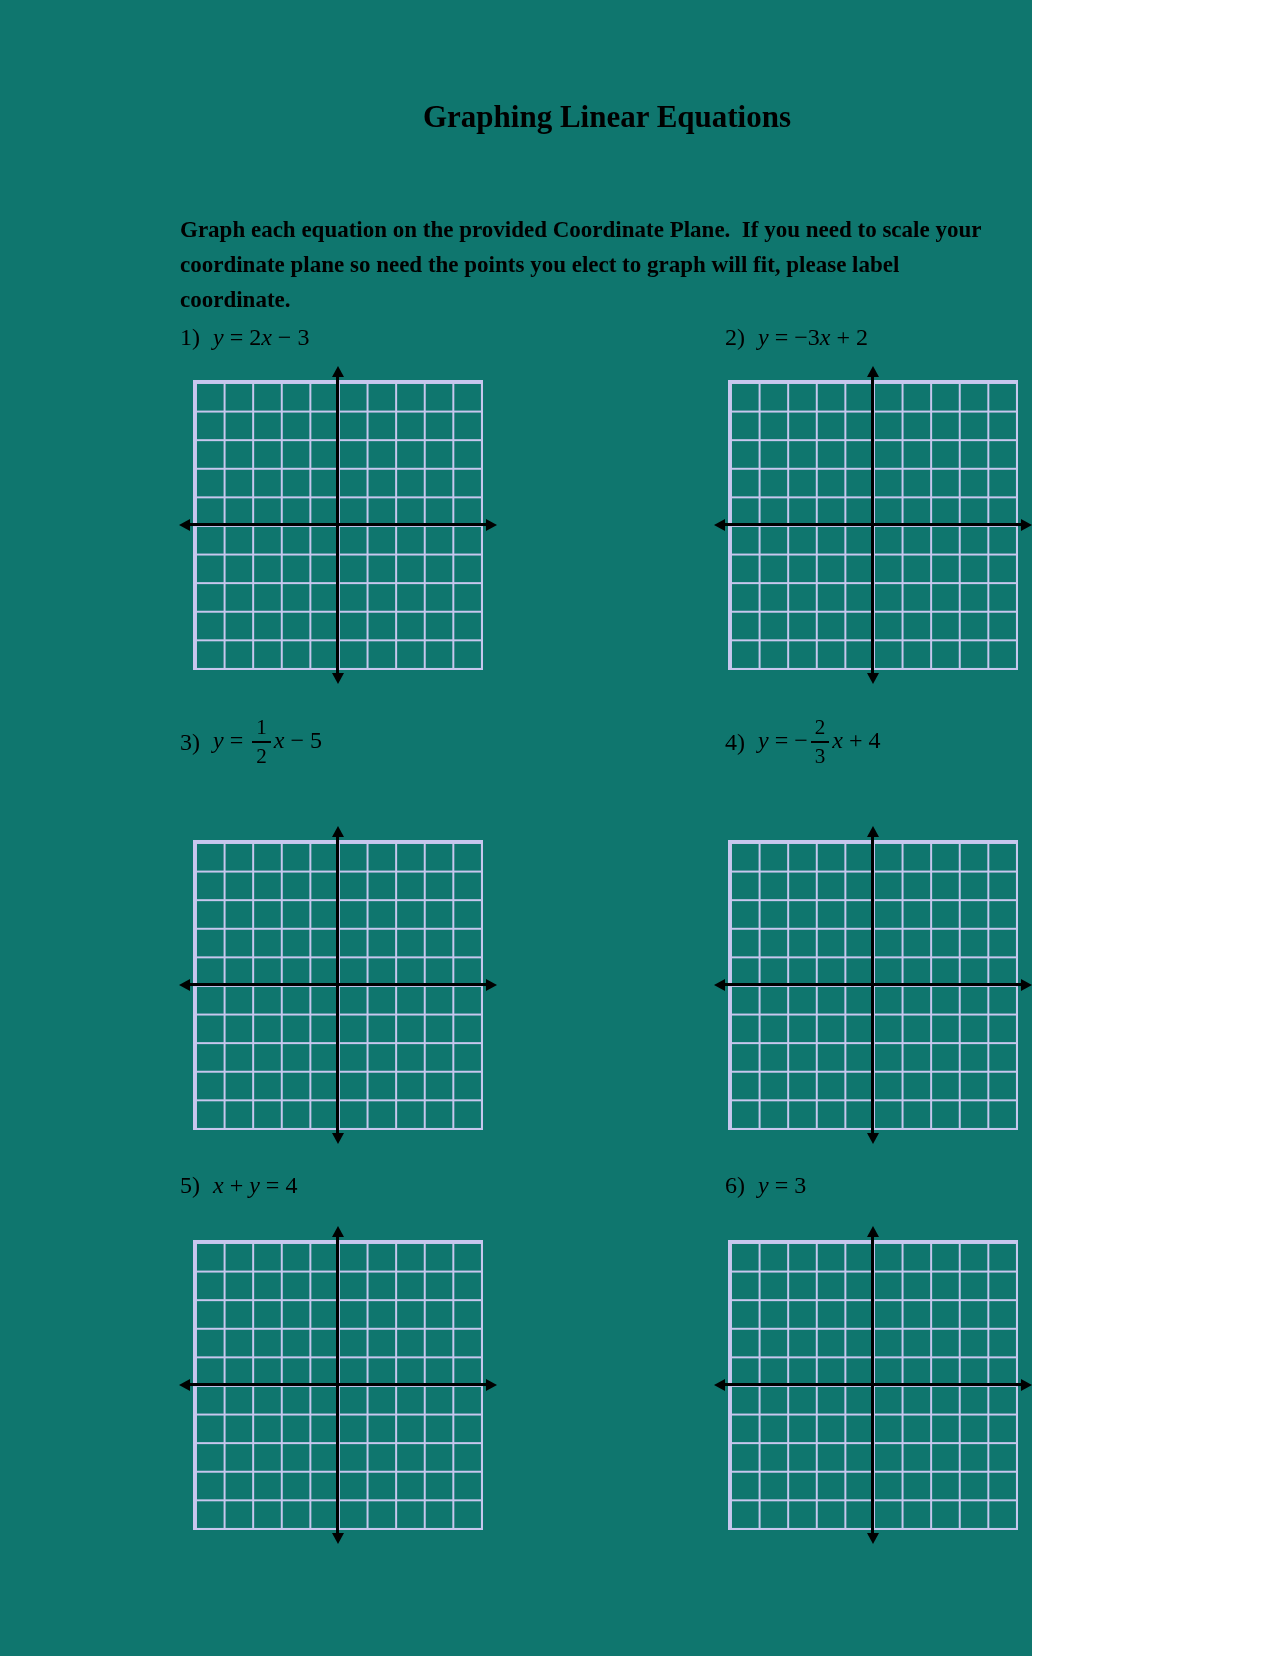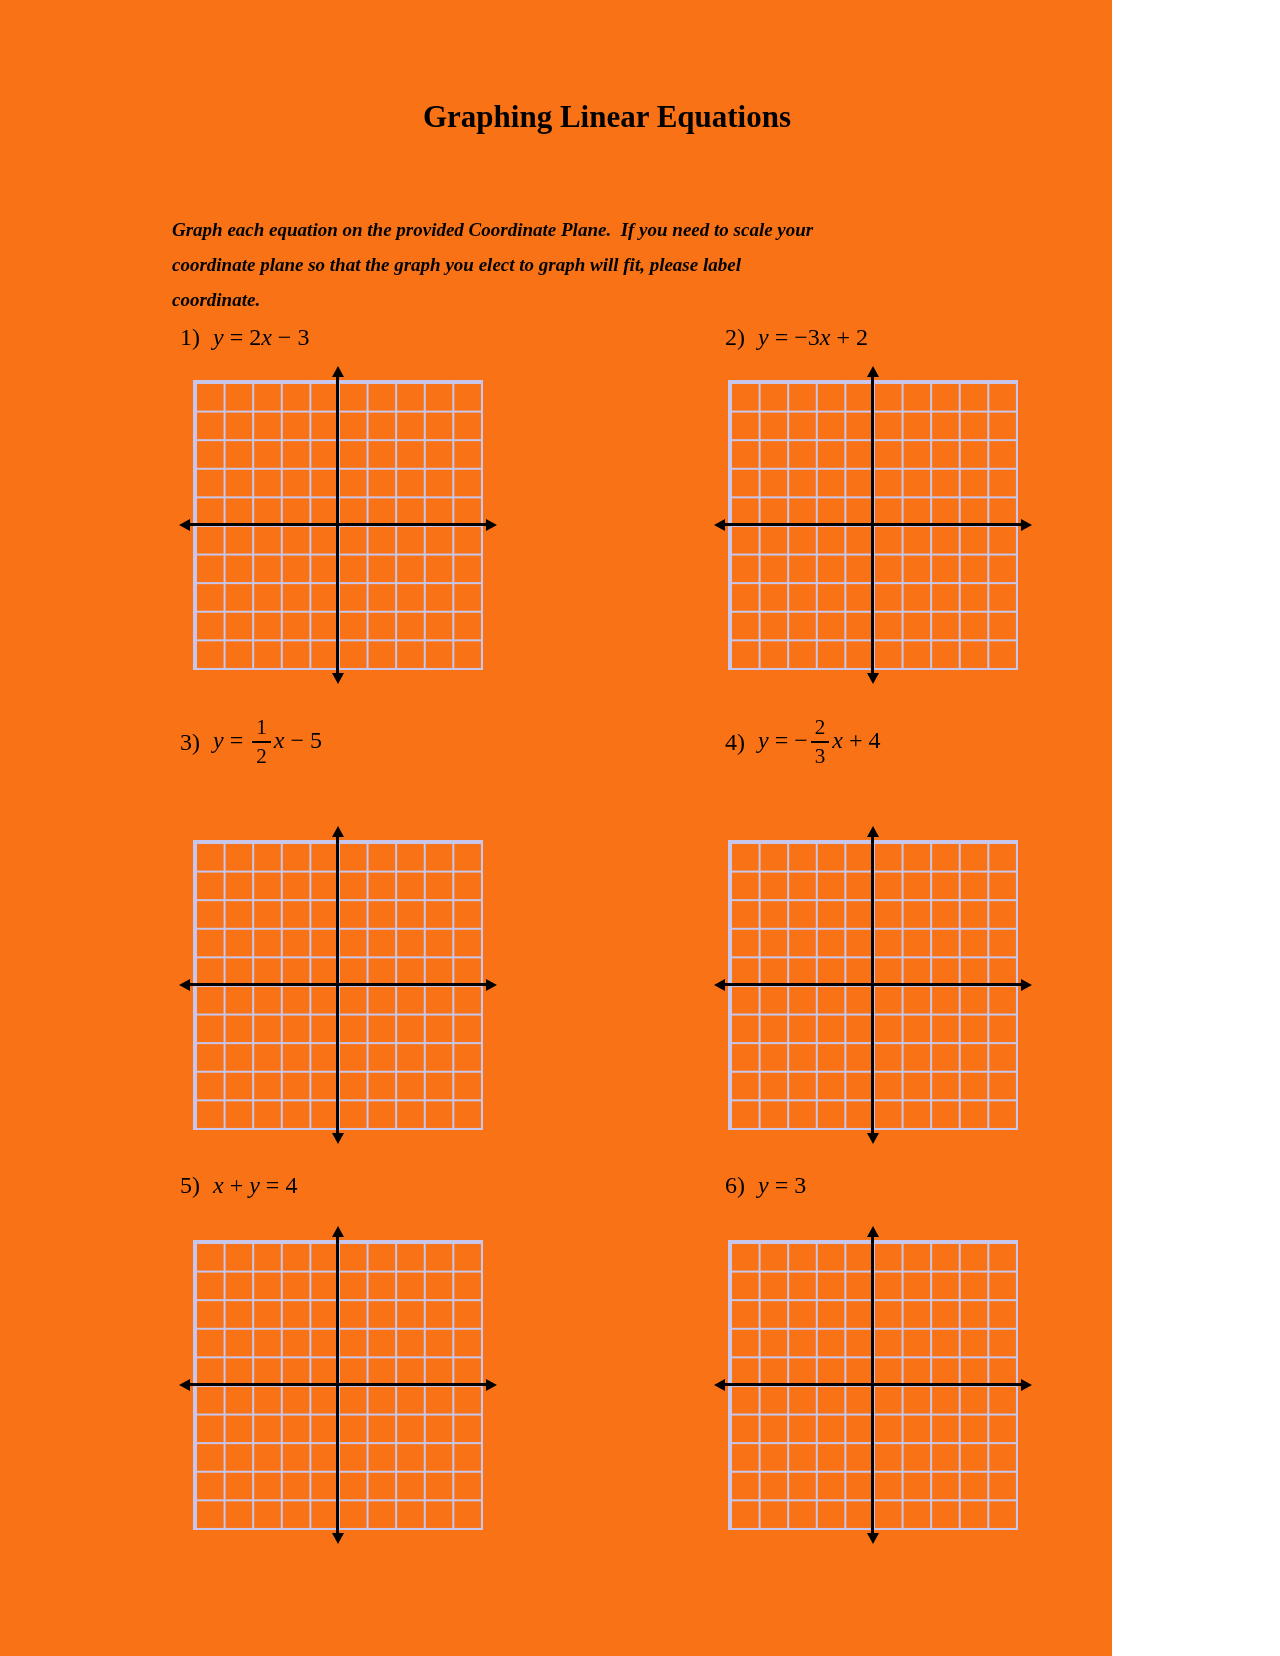--- a/index.html
+++ b/index.html
@@ -1,35 +1,35 @@
 <!DOCTYPE html>
 <html style="--grid-line: #c7c7ee; --axis-color: #000000;"><head>
 <meta charset="utf-8">
 <style>
   html,body{margin:0;padding:0;background:#ffffff;}
   .page{
     position:relative;
-    width:1112px;height:1656px;
-    background:#f97316;
+    width:1032px;height:1656px;
+    background:#0f766e;
     font-family:"Liberation Serif", serif;
     color:#000;
     overflow:hidden;
   }
   
   .title-block{
     position:absolute;top:97px;left:0;width:1214px;
     text-align:center;
     font-weight:bold;
     font-size:31px;line-height:39px;
   }
   
   .instructions{
-    position:absolute;left:172px;top:212px;
-    font-weight:bold;font-style:italic;
-    font-size:19px;line-height:35px;
+    position:absolute;left:180px;top:212px;
+    font-weight:bold;
+    font-size:23px;line-height:35px;
   }
   .instructions .iline{white-space:pre;}
   
   .problems{position:absolute;inset:0;}
   .problem{position:absolute;width:380px;height:430px;}
   .p-1{left:180px;top:320px;}
   .p-2{left:715px;top:320px;}
   .p-3{left:180px;top:698px;}
   .p-4{left:715px;top:698px;}
   .p-5{left:180px;top:1168px;}
@@ -94,21 +94,21 @@
 <body>
 
 <div class="page">
 
   <div class="title-block">
     <div>Graphing Linear Equations</div>
   </div>
 
   <div class="instructions" id="instructions">
       <div class="iline">Graph each equation on the provided Coordinate Plane.  If you need to scale your</div>
-      <div class="iline">coordinate plane so that the graph you elect to graph will fit, please label</div>
+      <div class="iline">coordinate plane so need the points you elect to graph will fit, please label</div>
       <div class="iline">coordinate.</div>
     </div>
 
   <div class="problems" id="problems">
       <div class="problem p-1 row-1 col-l">
         <div class="eq-row">
           <span class="eq-label">1)</span>
           <span class="eq-text"><span class="mvar">y</span> = 2<span class="mvar">x</span> − 3</span>
         </div>
         <div class="plane">

